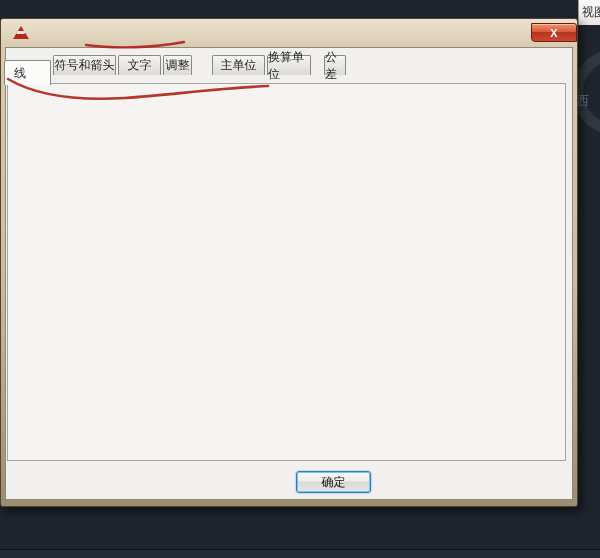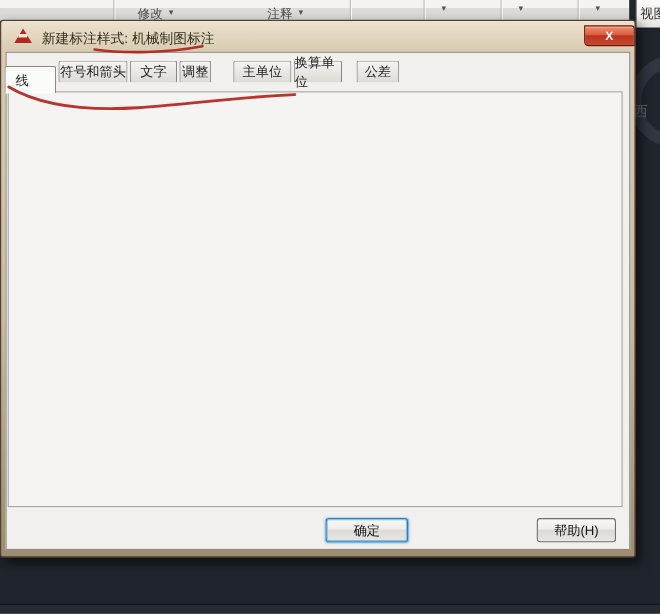--- a/index.html
+++ b/index.html
@@ -97,66 +97,41 @@
   .btn.focused{border-color:#2e7fb6;box-shadow:0 0 0 1px #7fc0e8 inset, 0 0 2px #59a8d8;text-align:right;}
 
   .annot{position:absolute;left:0;top:0;z-index:40;pointer-events:none;}
   .dim-text{font-family:"DejaVu Sans Mono","Liberation Mono",monospace;font-size:8px;fill:#1fc91f;}
 </style>
 </head>
 <body>
 
 <div class="stage">
 
-  <div class="ribbon">
-    <div class="sep" style="left:103px"></div>
-    <div class="sep" style="left:318px"></div>
-    <div class="sep" style="left:385px"></div>
-    <div class="sep" style="left:455px"></div>
-    <div class="sep" style="left:525px"></div>
-    <div class="panel-label" style="left:125px">
-      <span>修改</span>
-      <span class="dd-glyph">▼</span>
-    </div>
-    <div class="panel-label" style="left:243px">
-      <span>注释</span>
-      <span class="dd-glyph">▼</span>
-    </div>
-    <div class="panel-label" style="left:400px">
-      <span class="dd-glyph">▼</span>
-    </div>
-    <div class="panel-label" style="left:470px">
-      <span class="dd-glyph">▼</span>
-    </div>
-    <div class="panel-label" style="left:540px">
-      <span class="dd-glyph">▼</span>
-    </div>
-  </div>
   <div class="view-tab">视图</div>
 
   <div class="vc-ring"></div>
   <div class="vc-west">西</div>
   <div class="bottom-strip"></div>
 
   <div class="dialog">
     <div class="titlebar">
       <div class="app-logo"></div>
-      <div class="title-text">新建标注样式: 机械制图标注</div>
       <div class="close-btn">X</div>
     </div>
 
     <div class="content"></div>
 
     <div class="tab active" style="left:3px;width:47px">线</div>
     <div class="tab" style="left:52px;width:63px">符号和箭头</div>
     <div class="tab" style="left:117px;width:43px">文字</div>
     <div class="tab" style="left:162px;width:29px">调整</div>
     <div class="tab" style="left:211px;width:53px">主单位</div>
     <div class="tab" style="left:266px;width:44px">换算单位</div>
-    <div class="tab" style="left:323px;width:39px">公差</div>
+    <div class="tab" style="left:323px;width:22px">公差</div>
 
     <div class="tabpage"></div>
 
     <div class="grp" style="left:12px;top:77px;width:276px;height:163px"></div>
     <div class="grp-title" style="left:20px;top:70px">尺寸线</div>
 
     <div class="lbl" style="left:18px;top:86px">颜色(C):</div>
     <div class="dd" style="left:147px;top:84px;width:137px">
       <span class="swatch"></span>
       <span class="ddtext">绿</span>
@@ -317,21 +292,20 @@
           <div class="b">
             <span class="tri-up"></span>
           </div>
       <div class="b">
             <span class="tri-dn"></span>
           </div>
         </div>
     </div>
 
     <div class="btn focused" style="left:295px;width:75px">确定</div>
-    <div class="btn" style="left:487px;width:72px">帮助(H)</div>
   </div>
 
   <svg class="annot" width="600" height="558">
     <path d="M86,45 C115,49 152,48 184,42" stroke="#b1241b" stroke-width="2.4" fill="none" stroke-linecap="round" opacity="0.92"></path>
     <path d="M8,79 C35,95 75,101 125,98 C170,95 218,88 268,86" stroke="#b1241b" stroke-width="2.6" fill="none" stroke-linecap="round" opacity="0.92"></path>
   </svg>
 
 </div>
 
 </body></html>

